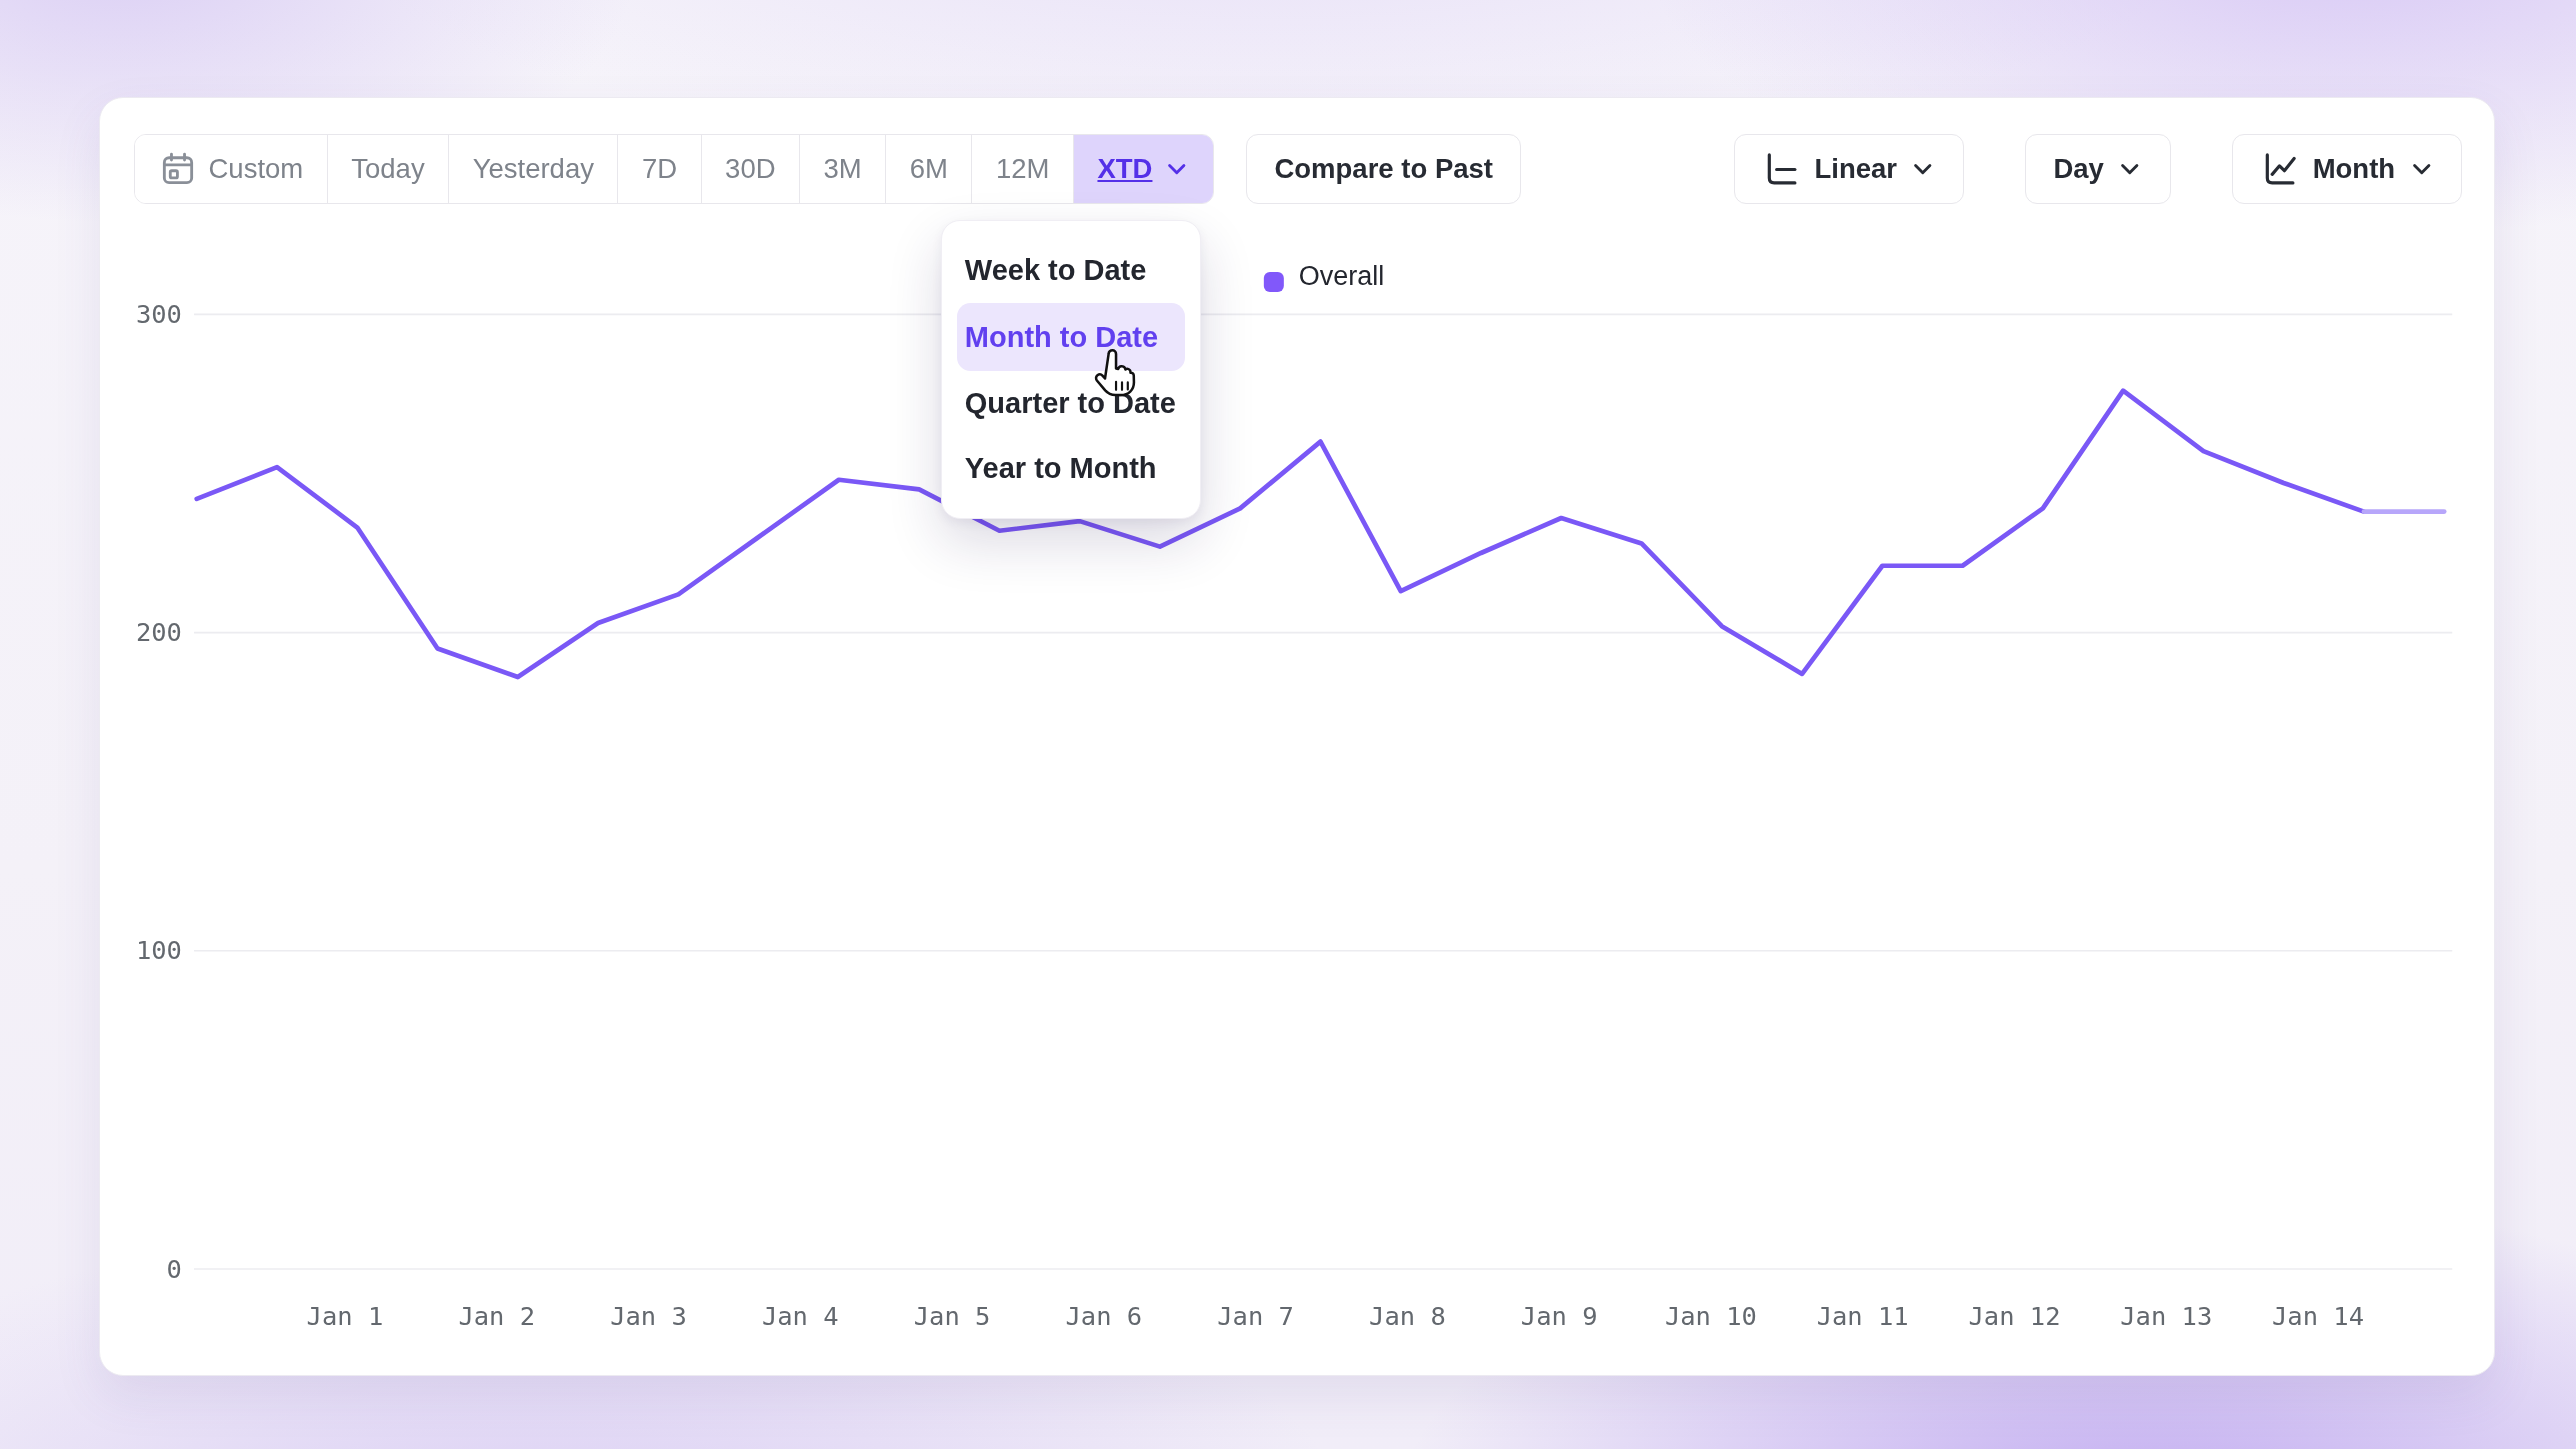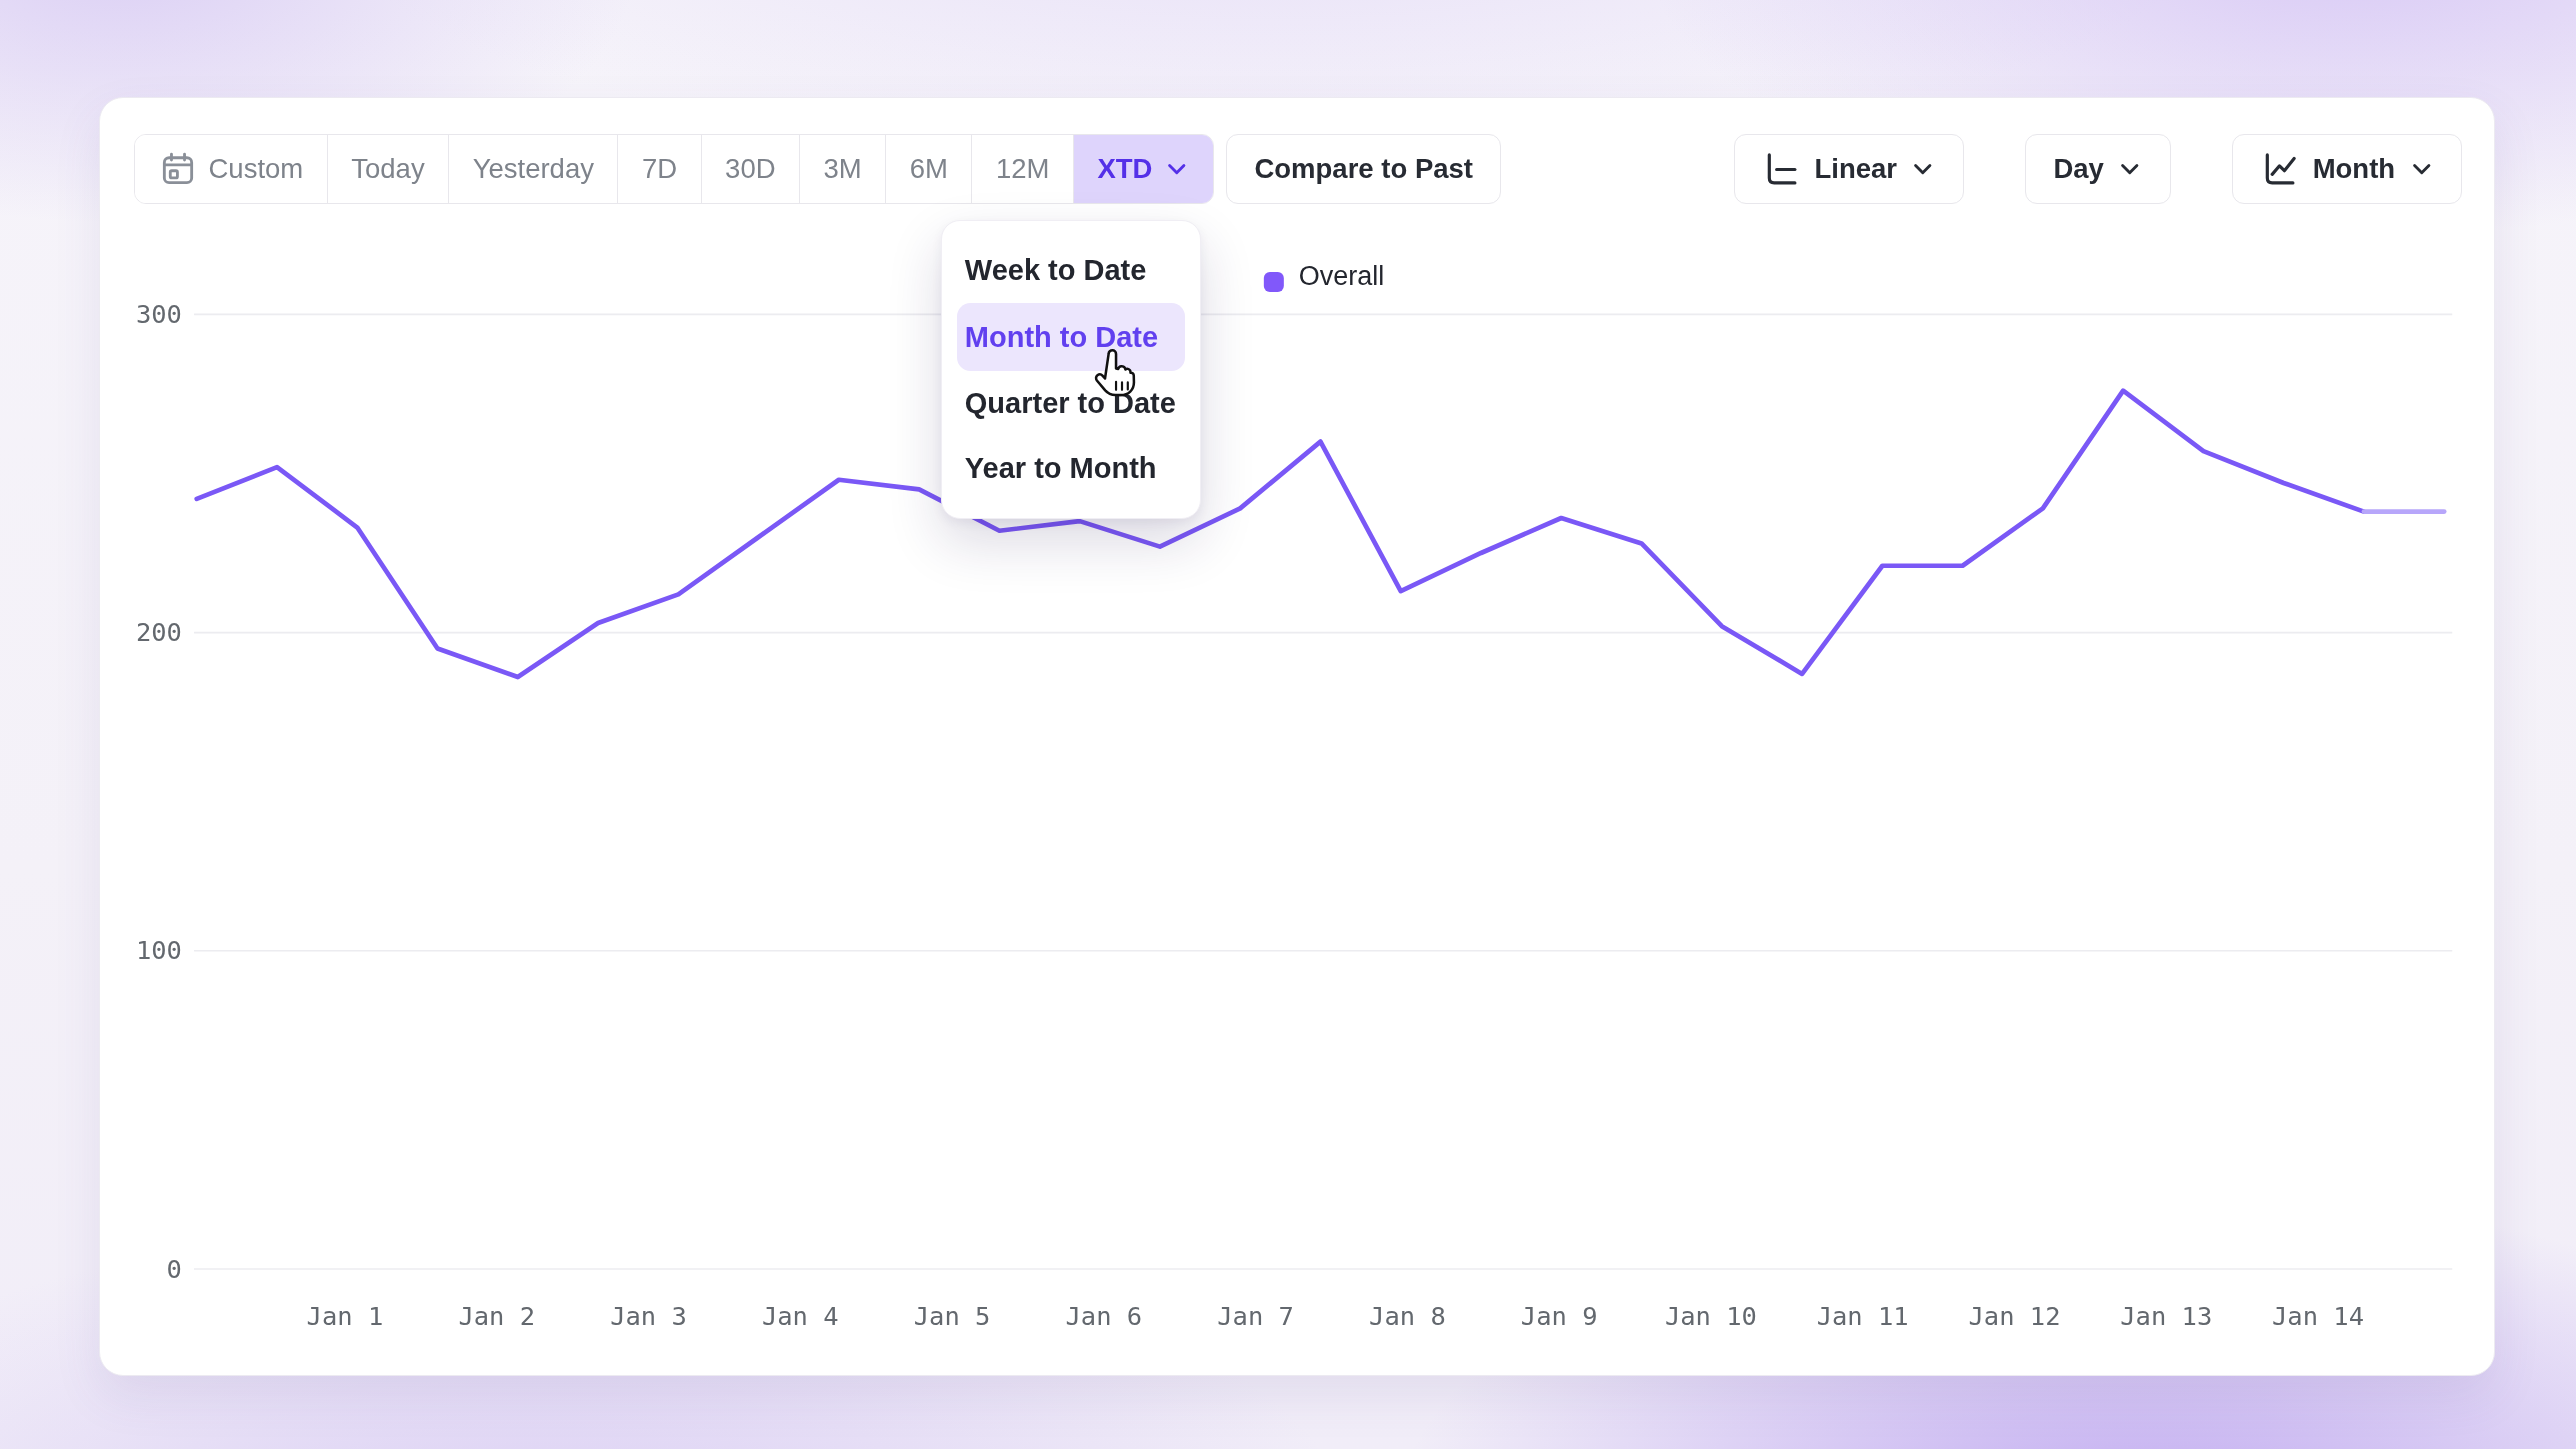--- a/index.html
+++ b/index.html
@@ -15,25 +15,25 @@
       linear-gradient(180deg,#f6f4fa 0%,#f4f1f8 60%,#f1edf8 100%);
   }
   .card{
     position:absolute;left:99px;top:97px;width:2396px;height:1279px;
     background:#ffffff;border:1.3px solid #eceaf1;border-radius:24px;box-sizing:border-box;
     box-shadow:0 20px 47px rgba(90,70,150,.10);
   }
   .toolbar{position:absolute;left:34px;top:36px;width:2328px;display:flex;align-items:center;}
   .seg-group{display:flex;align-items:stretch;height:70px;border:1.3px solid #e8e7ec;border-radius:12px;overflow:hidden;background:#fff;box-sizing:border-box;}
   .seg{display:flex;align-items:center;gap:12px;padding:0 23.5px;font-size:27.5px;color:#7e838b;border-right:1.3px solid #e8e7ec;background:#fff;cursor:pointer;white-space:nowrap;}
-  .seg:last-child{border-right:none;}
+  .seg:last-child{border-right:none;text-decoration:underline;}
   .seg.selected{background:#ded4fc;color:#5430e8;font-weight:700;}
   .seg .cal{width:38px;height:38px;flex:0 0 auto;}
   .btn{display:flex;align-items:center;gap:13.4px;height:70px;padding:0 27px;border:1.3px solid #e8e7ec;border-radius:12px;font-size:27.5px;font-weight:700;color:#272b33;background:#fff;box-sizing:border-box;cursor:pointer;white-space:nowrap;margin-left:32px;}
-  .compare{margin-left:12px;}
+  .compare{margin-left:32px;}
   .right-group{margin-left:auto;display:flex;gap:29.5px;}
   .chev{width:25.5px;height:25.5px;flex:0 0 auto;}
   .ico{width:39px;height:39px;flex:0 0 auto;}
   .legend{position:absolute;left:1224px;top:163px;transform:translateX(-50%);display:flex;align-items:flex-end;gap:14.8px;font-size:27px;color:#23262e;}
   .swatch{width:20px;height:20px;border-radius:6px;background:#8158fa;display:inline-block;}
   #chart{position:absolute;left:0;top:0;}
   .dropdown{
     position:absolute;left:941px;top:220px;width:260px;height:299px;box-sizing:border-box;
     background:#fff;border:0.7px solid #f0eef4;border-radius:19px;
     box-shadow:0 23px 54px rgba(40,25,80,.16),0 4px 10.7px rgba(40,25,80,.06);

